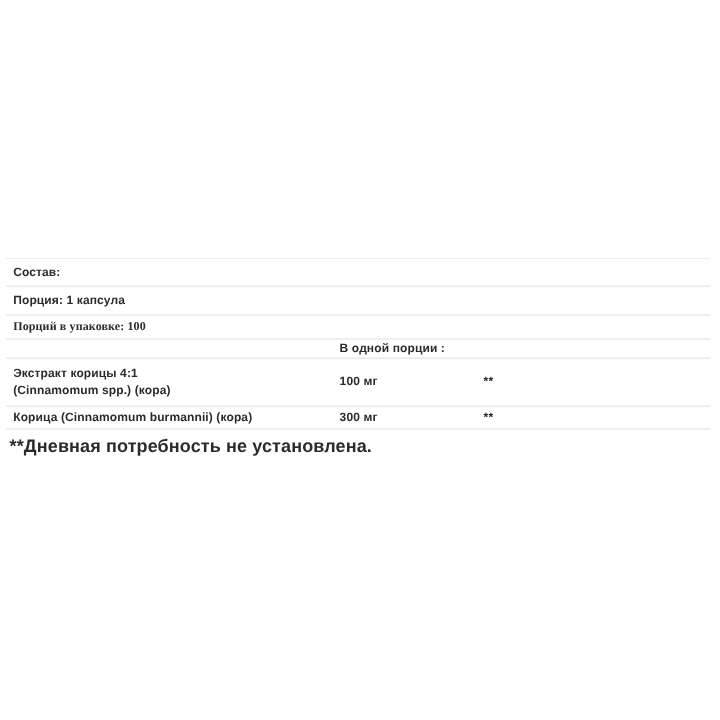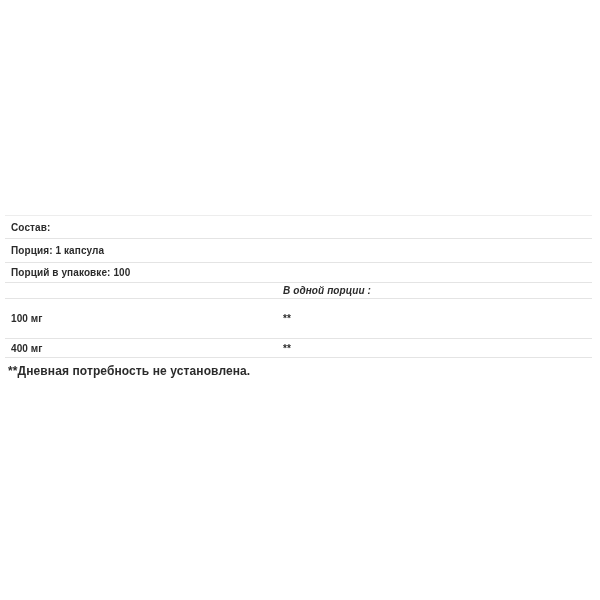--- a/index.html
+++ b/index.html
@@ -32,30 +32,30 @@
     letter-spacing: 0.1px;
     color: #2b2b2b;
   }
   .frow.grid {
     display: grid;
     grid-template-columns: 272px 120px 1fr;
     align-items: center;
   }
   .h23 { height: 23px; }
   .h24 { height: 24px; text-align: center; }
-  .h20 { height: 20px; }
-  .h16 { height: 16px; font-style: italic; }
+  .h20 { height: 20px; font-family: Liberation Serif, serif; }
+  .h16 { height: 16px; }
   .h40 { height: 40px; }
   .h19 { height: 19px; }
   .cell { display: block; }
   .multiline { white-space: pre-line; line-height: 14px; }
   .footnote {
     position: absolute;
     left: 8px; top: 364px;
-    font-size: 12px;
+    font-size: 15px;
     font-weight: bold;
     letter-spacing: 0.1px;
     color: #2b2b2b;
   }
 </style>
 </head>
 <body>
 
 <div class="stage">
 
@@ -72,26 +72,29 @@
     <div class="frow h20">
       <span class="cell">Порций в упаковке: 100</span>
     </div>
 
     <div class="frow grid h16">
       <span class="cell"></span>
       <span class="cell">В одной порции :</span>
     </div>
 
     <div class="frow grid h40">
+      <span class="cell multiline">Экстракт корицы 4:1
+(Cinnamomum spp.) (кора)</span>
       <span class="cell">100 мг</span>
       <span class="cell">**</span>
     </div>
 
     <div class="frow grid h19">
-      <span class="cell">400 мг</span>
+      <span class="cell">Корица (Cinnamomum burmannii) (кора)</span>
+      <span class="cell">300 мг</span>
       <span class="cell">**</span>
     </div>
 
   </div>
 
   <div class="footnote">**Дневная потребность не установлена.</div>
 
 </div>
 
 </body></html>

